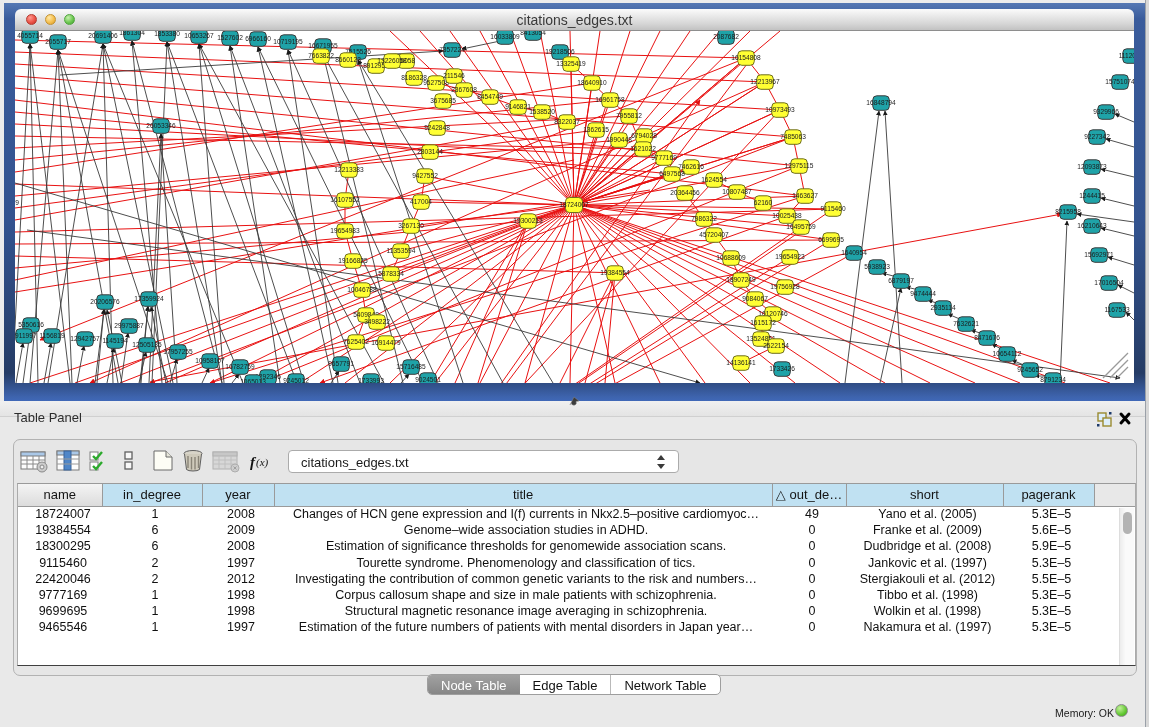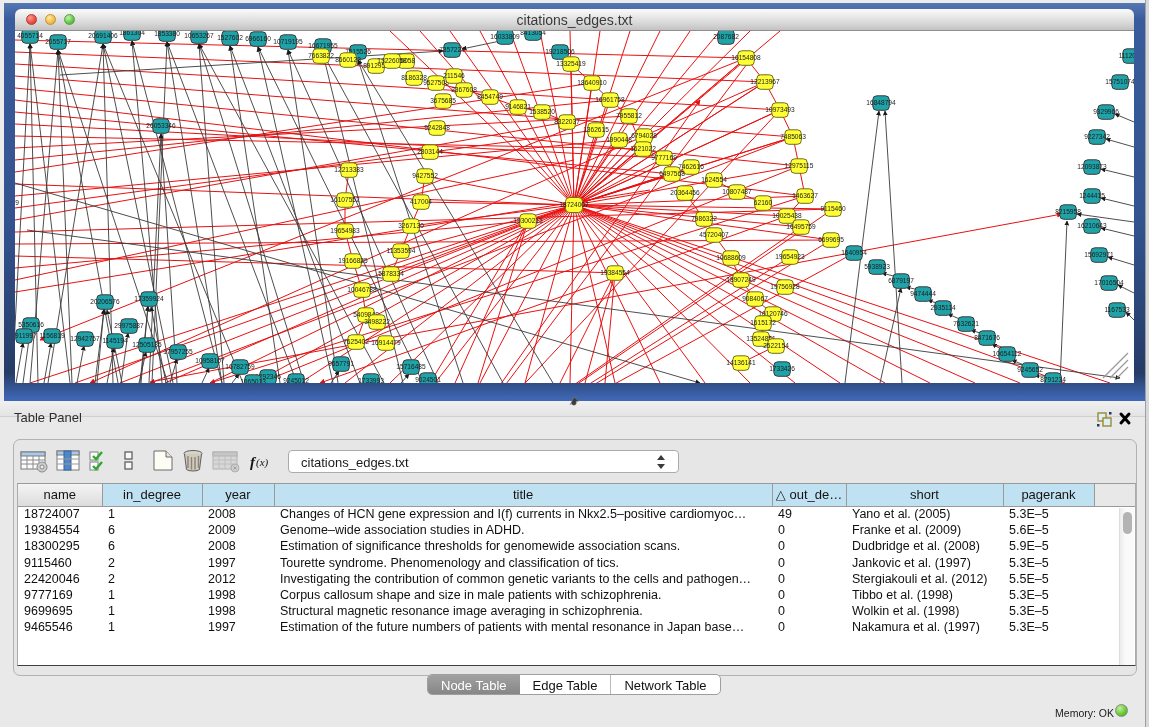--- a/index.html
+++ b/index.html
@@ -18,21 +18,21 @@
 #panel { position:absolute; left:0; top:401px; width:1145px; height:326px; background:#e9e9e9; }
 #panelhead { position:absolute; left:0; top:0; width:100%; height:16px;
   background:linear-gradient(#f0f0f0,#e4e4e4); border-bottom:1px solid #d0d0d0; }
 #panelhead .t { position:absolute; left:14px; top:9px; font-size:13px; color:#2d2d2d; }
 #container { position:absolute; left:13px; top:38px; width:1124px; height:237px;
   background:#e6e6e6; border:1px solid #b2b2b2; border-radius:7px; }
 #combo { position:absolute; left:274px; top:10px; width:391px; height:23px; background:#ffffff;
   border:1px solid #ababab; border-radius:4px; font-size:13px; color:#1a1a1a; }
 #combo .txt { position:absolute; left:12px; top:4px; }
 #tablewrap { position:absolute; left:3px; top:43px; width:1119px; height:183px; background:#ffffff;
-  border-top:1px solid #9a9a9a; border-bottom:1px solid #3f3f3f; border-left:1px solid #ababab; border-right:1px solid #ababab; overflow:hidden; }
+  border-top:1px solid #9a9a9a; border-bottom:1px solid #3f3f3f; border-left:1px solid #ababab; border-right:1px solid #ababab; overflow:hidden;text-align:center; }
 table { border-collapse:collapse; table-layout:fixed; width:1119px; font-size:12.5px; }
 col.c0{width:84px} col.c1{width:100px} col.c2{width:72px} col.c3{width:498px}
 col.c4{width:74px} col.c5{width:157px} col.c6{width:91px} col.c7{width:43px}
 th { height:22px; background:#c0e1f2; border-right:1px solid #9a9a9a; border-bottom:1px solid #9a9a9a;
   font-weight:normal; font-size:13px; color:#141414; overflow:hidden; white-space:nowrap; }
 th.gray { background:linear-gradient(#f4f4f4,#dcdcdc); }
 th.empty { background:#e8e8e8; border-right:none; }
 td { height:16.2px; padding:0 0 0 6px; color:#101010; overflow:hidden; white-space:nowrap; }
 #vscroll { position:absolute; right:1px; top:24px; width:15px; height:158px;
   background:linear-gradient(90deg,#ececec,#fafafa 40%,#fafafa); border-left:1px solid #dddddd; }
@@ -701,21 +701,21 @@
               <td>Tourette syndrome. Phenomenology and classification of tics.</td>
               <td>0</td>
               <td>Jankovic et al. (1997)</td>
               <td>5.3E–5</td>
               <td></td>
             </tr>
 <tr>
               <td>22420046</td>
               <td>2</td>
               <td>2012</td>
-              <td>Investigating the contribution of common genetic variants to the cells and pathogen…</td>
+              <td>Investigating the contribution of common genetic variants to the risk and numbers…</td>
               <td>0</td>
               <td>Stergiakouli et al. (2012)</td>
               <td>5.5E–5</td>
               <td></td>
             </tr>
 <tr>
               <td>9777169</td>
               <td>1</td>
               <td>1998</td>
               <td>Corpus callosum shape and size in male patients with schizophrenia.</td>
@@ -731,21 +731,21 @@
               <td>Structural magnetic resonance image averaging in schizophrenia.</td>
               <td>0</td>
               <td>Wolkin et al. (1998)</td>
               <td>5.3E–5</td>
               <td></td>
             </tr>
 <tr>
               <td>9465546</td>
               <td>1</td>
               <td>1997</td>
-              <td>Estimation of the future numbers of patients with mental resonance in Japan base…</td>
+              <td>Estimation of the future numbers of patients with mental disorders in Japan year…</td>
               <td>0</td>
               <td>Nakamura et al. (1997)</td>
               <td>5.3E–5</td>
               <td></td>
             </tr>
       </tbody>
         </table>
       <div id="vscroll">
           <div id="vthumb"></div>
         </div>

